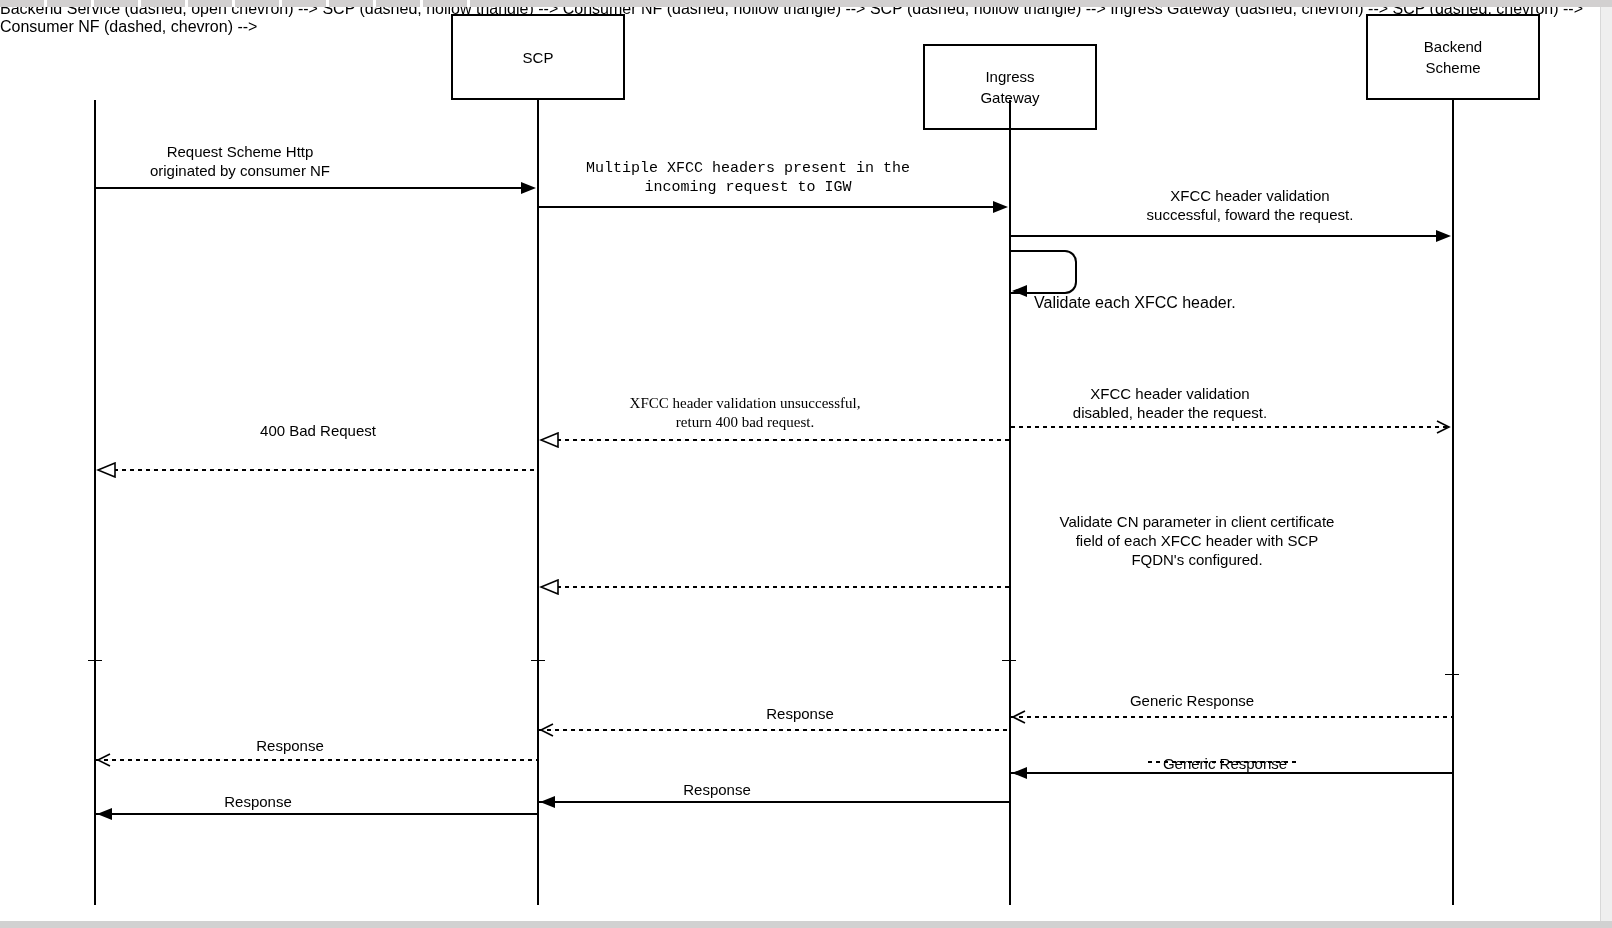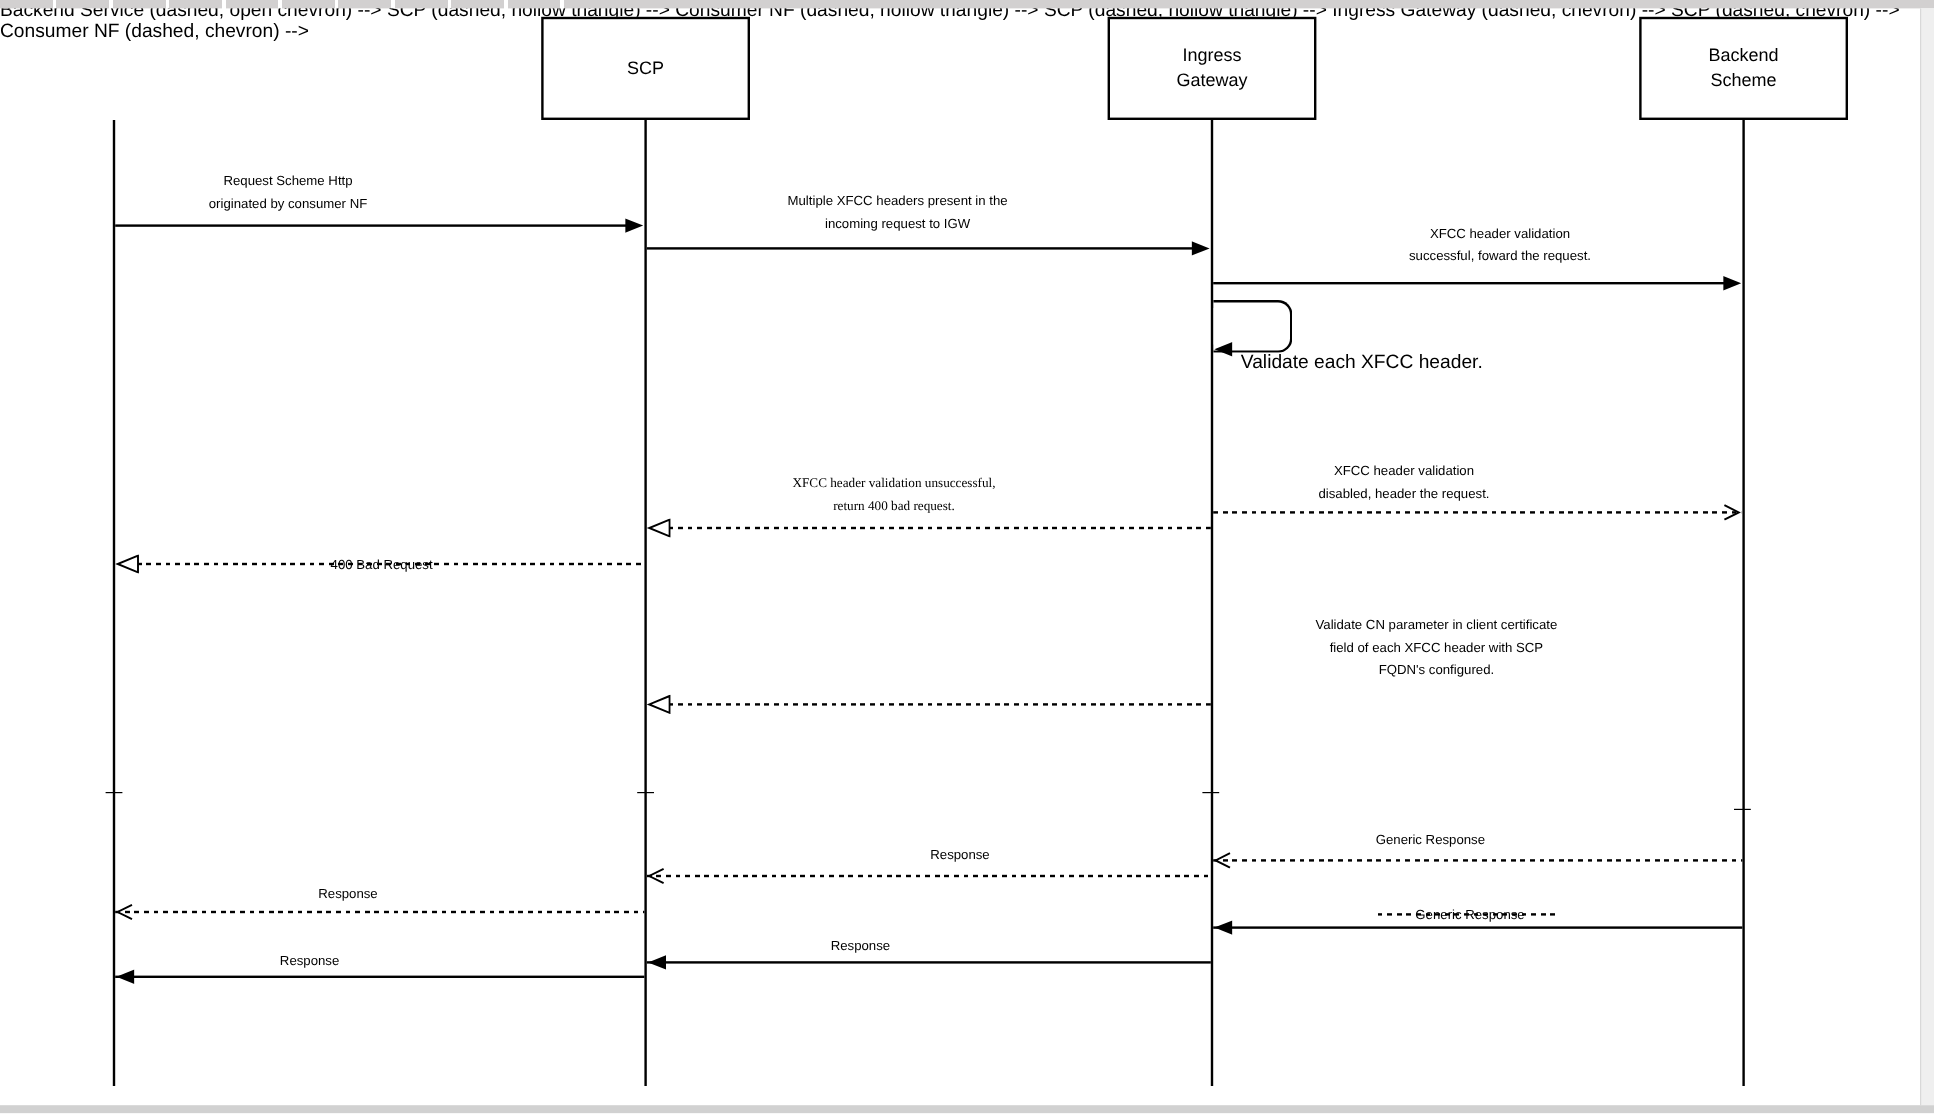--- a/index.html
+++ b/index.html
@@ -5,21 +5,21 @@
   html,body{margin:0;padding:0;background:#fff;}
   #stage{position:relative;width:1612px;height:928px;background:#ffffff;overflow:hidden;
          font-family:"Liberation Sans",sans-serif;color:#000;}
   .actor{position:absolute;top:14px;width:170px;height:82px;border:2px solid #000;background:#fff;
          display:flex;flex-direction:column;align-items:center;justify-content:center;
          font-size:15px;line-height:21px;text-align:center;}
   .lifeline{position:absolute;top:100px;width:2px;height:805px;background:#000;}
   .tick{position:absolute;height:1px;width:14px;background:#000;}
   .sline{position:absolute;height:0;border-top:2px solid #000;}
   .dline{position:absolute;height:2px;background:repeating-linear-gradient(90deg,#000 0 4px,transparent 4px 8px);}
-  .lbl{position:absolute;transform:translateX(-50%);text-align:center;font-size:11px;line-height:19px;white-space:nowrap;}
+  .lbl{position:absolute;transform:translateX(-50%);text-align:center;font-size:15px;line-height:19px;white-space:nowrap;}
   .lbl div{white-space:nowrap;}
   .ah{position:absolute;display:block;}
   .flip{transform:scaleX(-1);}
   .loop{position:absolute;border:2px solid #000;border-left:none;border-radius:0 12px 12px 0;background:transparent;}
   .looplbl{position:absolute;font-size:16px;white-space:nowrap;}
   .chrome-tabs{position:absolute;left:0;top:0;width:505px;height:7px;
                background:repeating-linear-gradient(90deg,#d2d0d0 0 44px,#ffffff 44px 47px);}
   .chrome-bar{position:absolute;left:505px;top:0;width:1107px;height:7px;background:#d2d0d0;}
   .vscroll{position:absolute;left:1600px;top:7px;width:12px;height:914px;background:#efefef;border-left:1px solid #d8d8d8;box-sizing:border-box;}
   .hscroll{position:absolute;left:0;top:921px;width:1612px;height:7px;background:#d1d1d1;}
@@ -32,21 +32,21 @@
   
   <div class="chrome-tabs"></div>
   <div class="chrome-bar"></div>
   <div class="vscroll"></div>
   <div class="hscroll"></div>
 
   
   <div class="actor" style="left:451px;">
     <div>SCP</div>
   </div>
-  <div class="actor" style="left:923px;">
+  <div class="actor" style="left:923px;margin-top:30px;">
     <div>Ingress</div>
     <div>Gateway</div>
   </div>
   <div class="actor" style="left:1366px;">
     <div>Backend</div>
     <div>Scheme</div>
   </div>
 
   
   <div class="lifeline" style="left:94px;"></div>
@@ -62,21 +62,21 @@
   <div class="lbl" style="left:240px;top:142px;">
     <div>Request Scheme Http</div>
     <div>originated by consumer NF</div>
   </div>
   <div class="sline" style="left:96px;top:187px;width:430px;"></div>
   <svg class="ah flip" style="left:521px;top:181px;" width="16" height="14" viewBox="0 0 16 14">
       <path d="M16 1 L1 7 L16 13 Z" fill="#000"></path>
     </svg>
 
   
-  <div class="lbl" style="left:748px;top:159px;">
+  <div class="lbl" style="left:748px;top:159px;font-family:Liberation Mono, monospace;">
     <div>Multiple XFCC headers present in the</div>
     <div>incoming request to IGW</div>
   </div>
   <div class="sline" style="left:539px;top:206px;width:458px;"></div>
   <svg class="ah flip" style="left:993px;top:200px;" width="16" height="14" viewBox="0 0 16 14">
       <path d="M16 1 L1 7 L16 13 Z" fill="#000"></path>
     </svg>
 
   
   <div class="lbl" style="left:1250px;top:186px;">
@@ -109,21 +109,21 @@
   <div class="lbl" style="left:745px;top:394px;font-family:Liberation Serif, serif;">
     <div>XFCC header validation unsuccessful,</div>
     <div>return 400 bad request.</div>
   </div>
   <div class="dline" style="left:557px;top:439px;width:452px;"></div>
   <svg class="ah" style="left:539px;top:432px;" width="20" height="16" viewBox="0 0 20 16">
       <path d="M19 1 L2 8 L19 15 Z" fill="#fff" stroke="#000" stroke-width="1.6"></path>
     </svg>
 
    Consumer NF (dashed, hollow triangle) --&gt;
-  <div class="lbl" style="left:318px;top:462px;">
+  <div class="lbl" style="left:318px;top:421px;">
     <div>400 Bad Request</div>
   </div>
   <div class="dline" style="left:114px;top:469px;width:423px;"></div>
   <svg class="ah" style="left:96px;top:462px;" width="20" height="16" viewBox="0 0 20 16">
       <path d="M19 1 L2 8 L19 15 Z" fill="#fff" stroke="#000" stroke-width="1.6"></path>
     </svg>
 
   
   <div class="lbl" style="left:1197px;top:512px;">
     <div>Validate CN parameter in client certificate</div>

